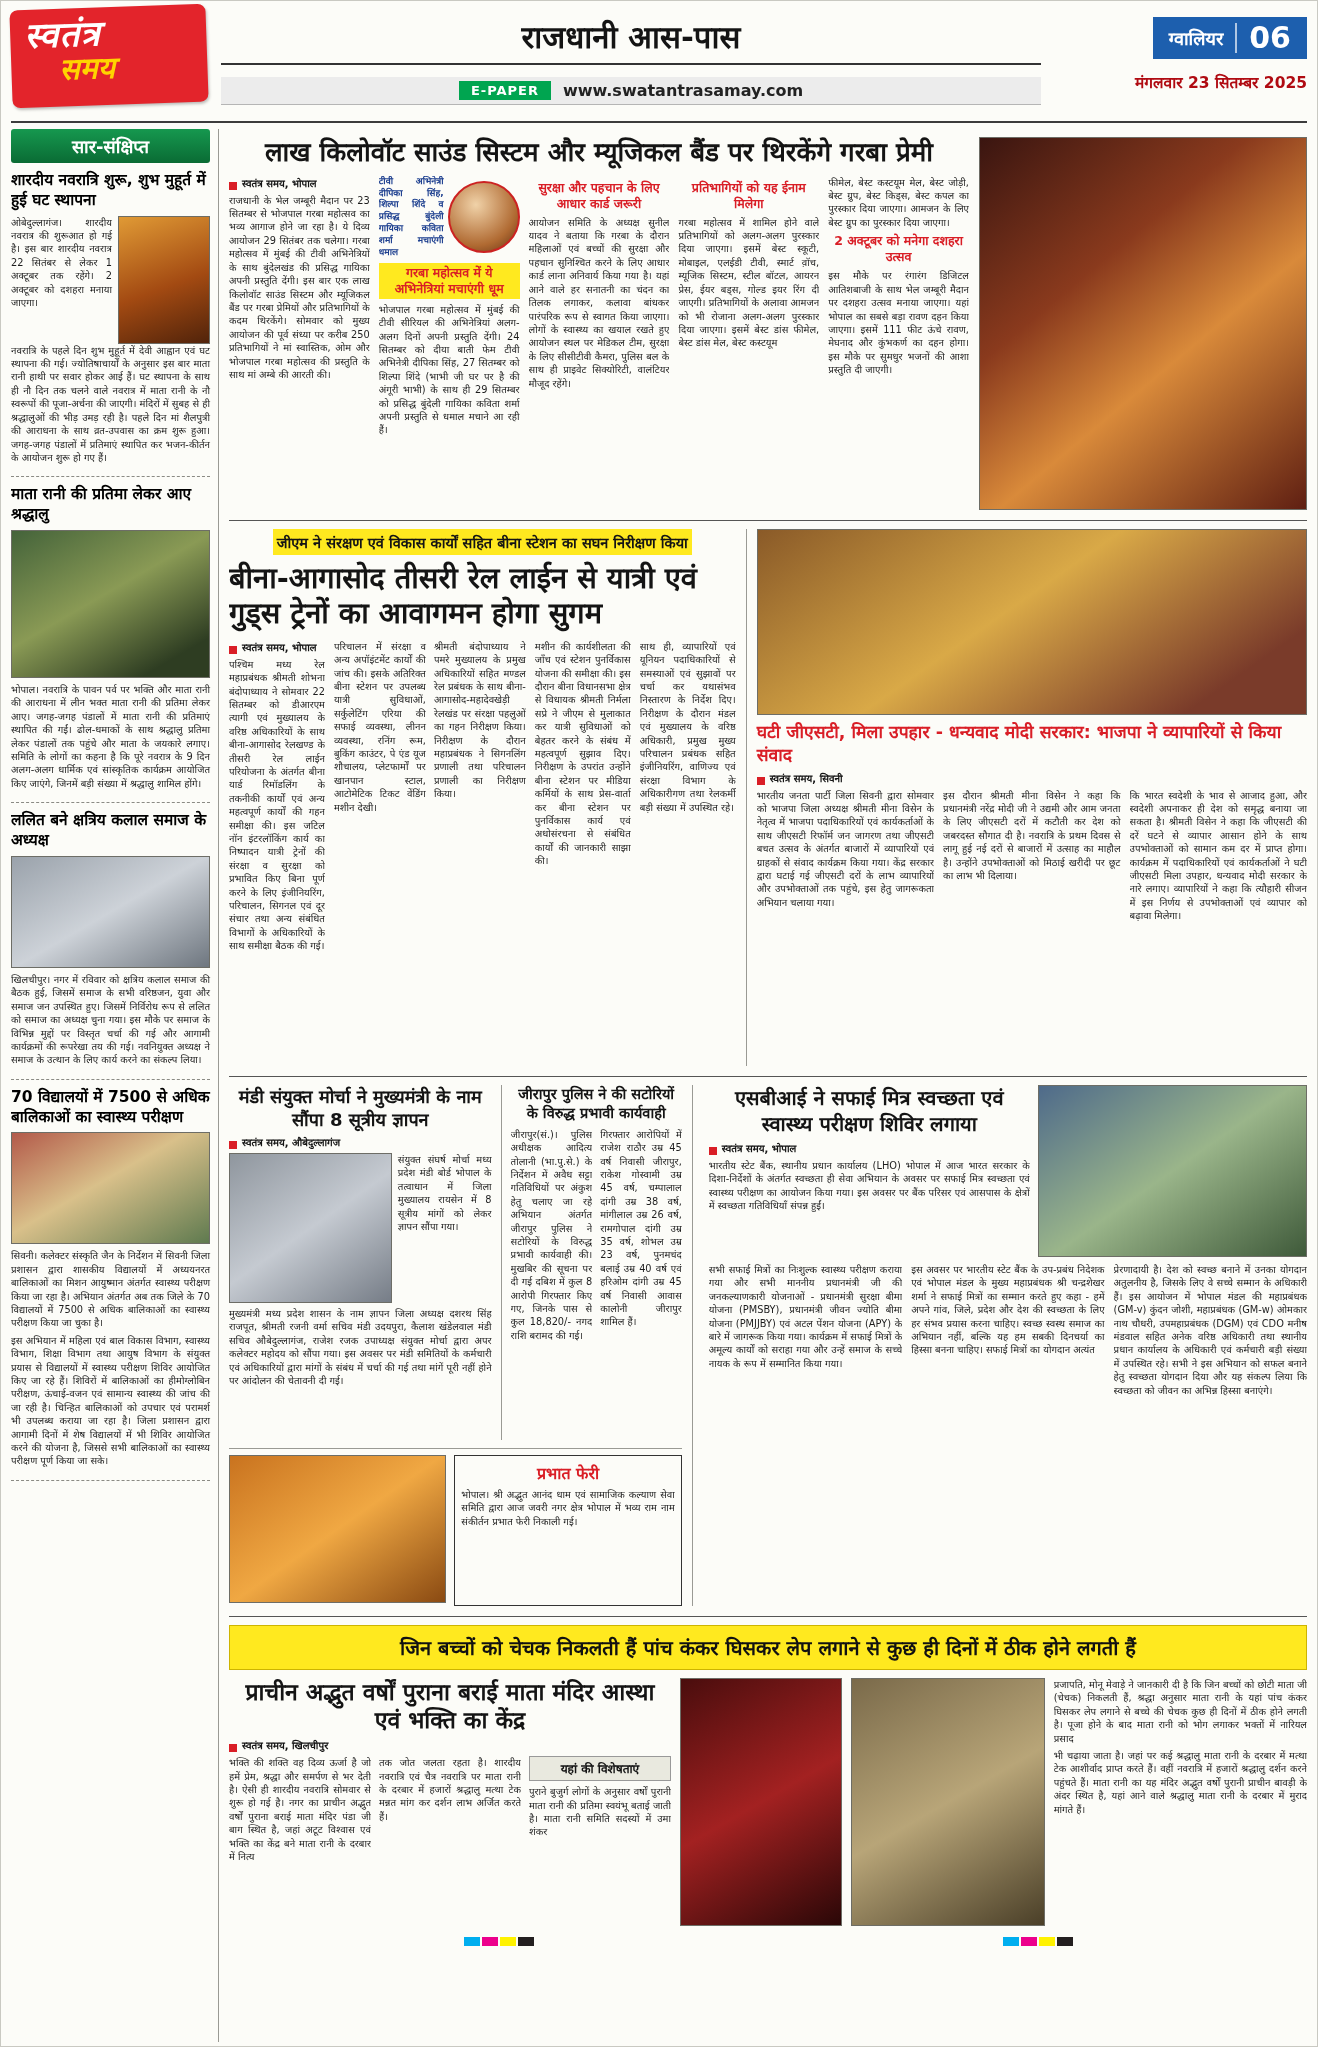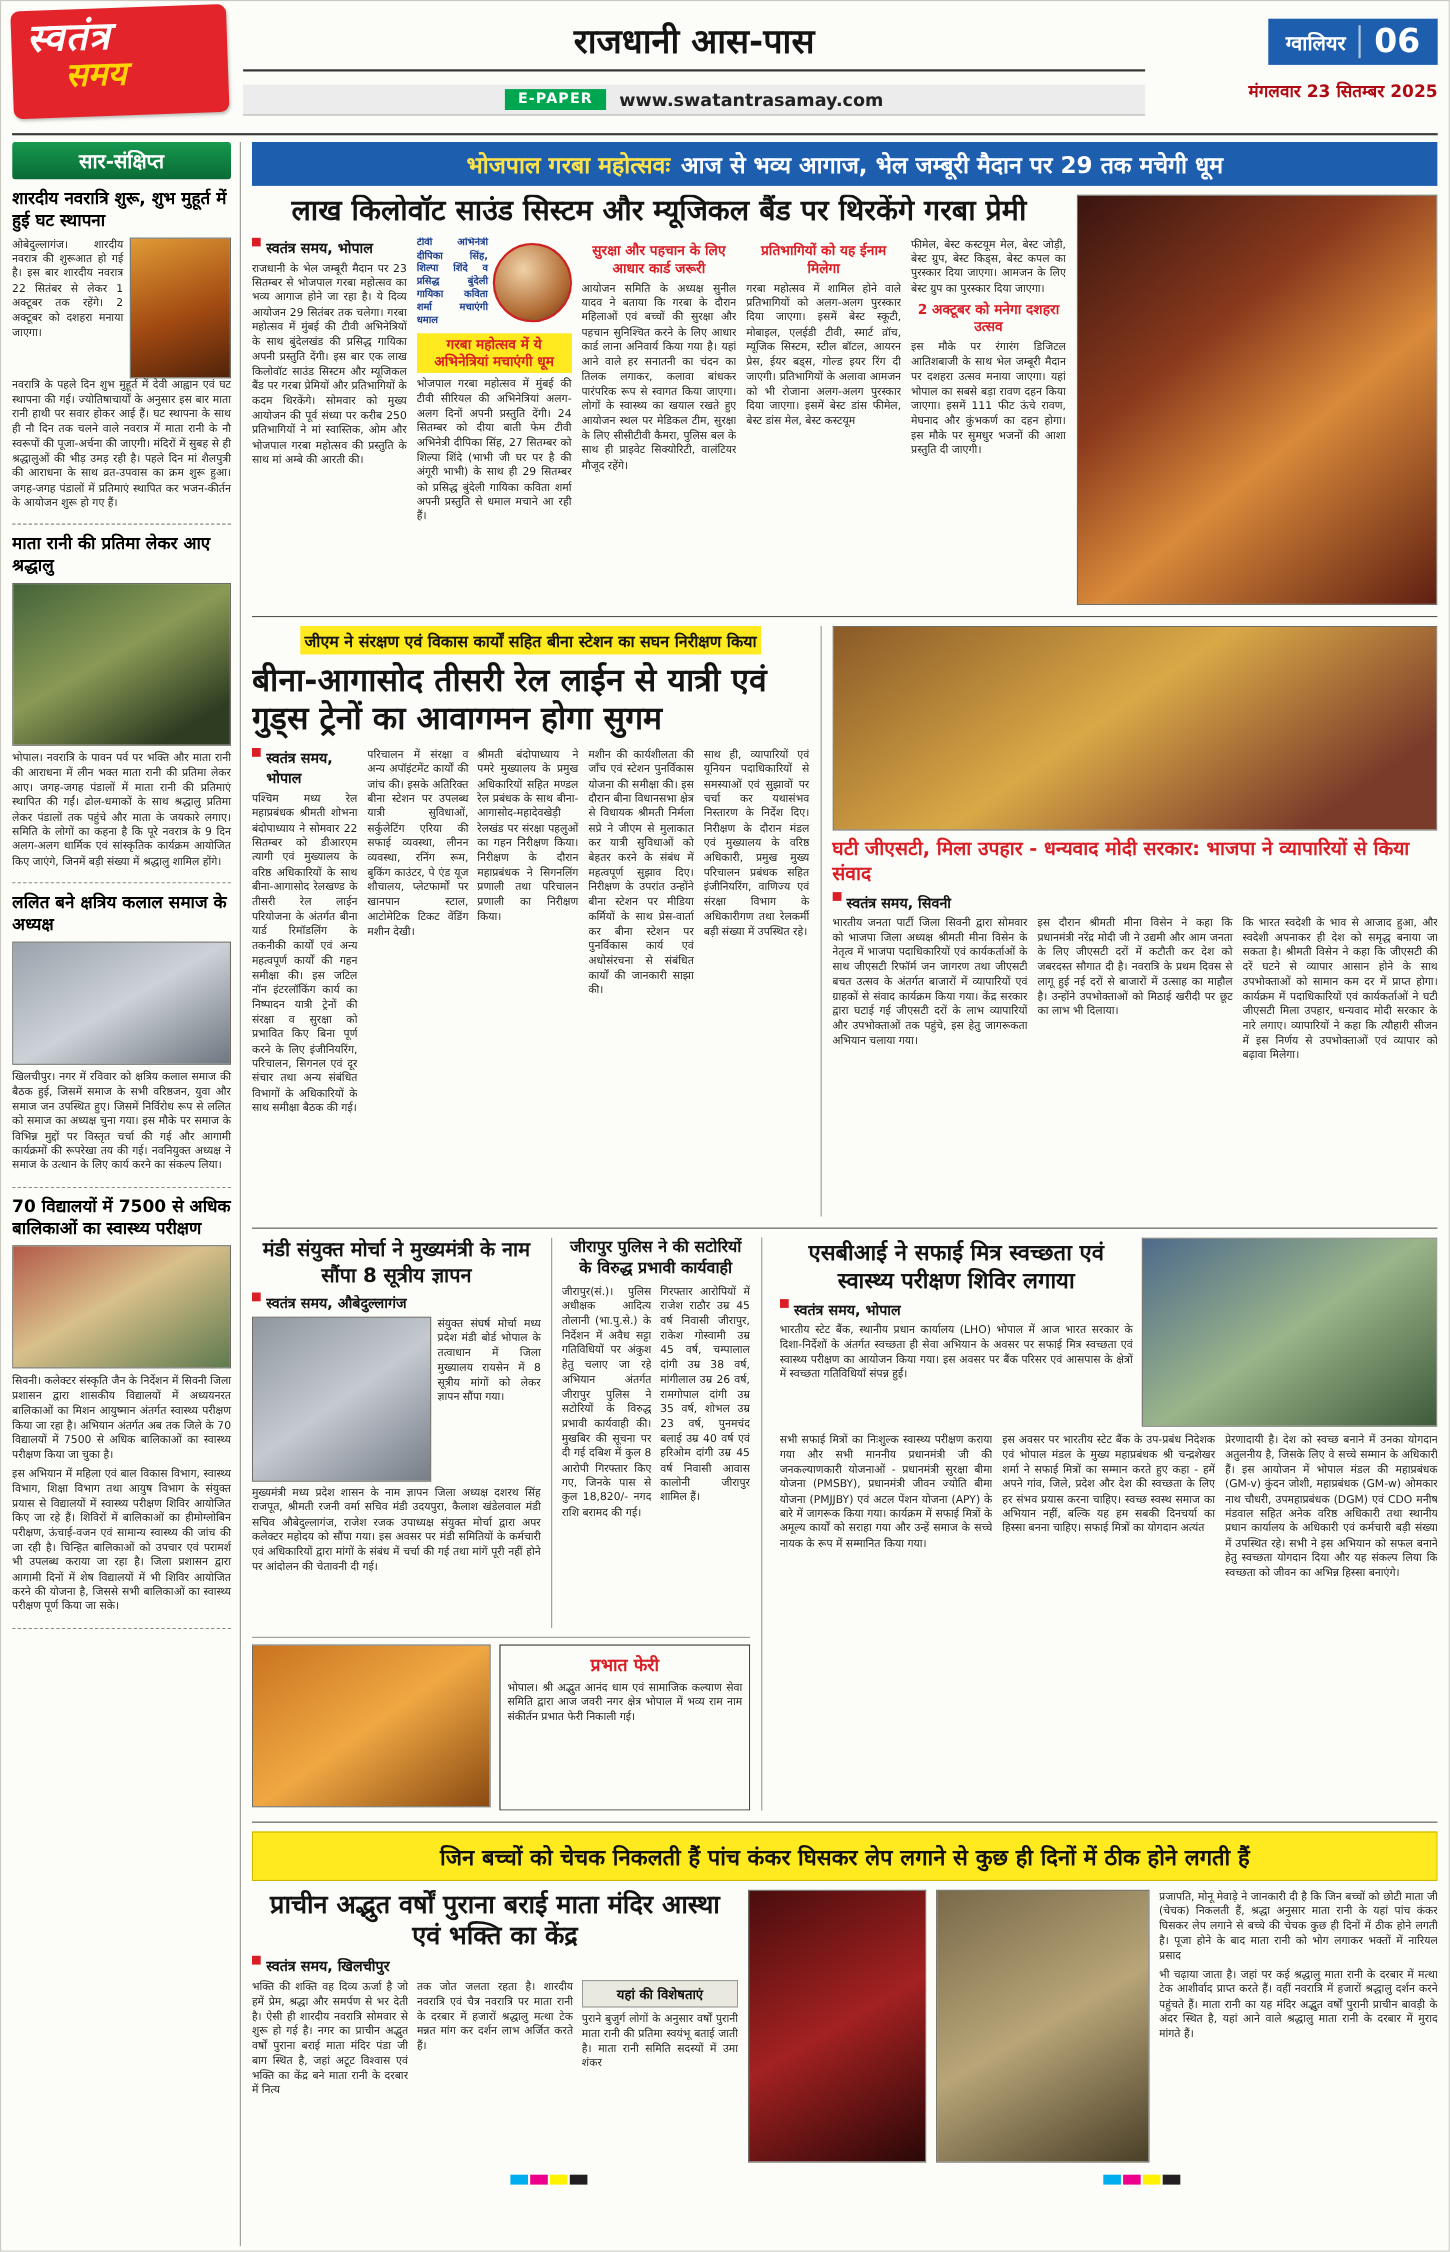--- a/index.html
+++ b/index.html
@@ -39,21 +39,21 @@
   .sb-photo{width:92px;height:128px;flex:0 0 92px}
   .sb-photo-wide{width:100%;height:148px;margin:3px 0 5px}
   .sb-photo-mid{width:100%;height:112px;margin:3px 0 5px}
 
   
   .blue-banner{background:#1d5fae;color:#fff;text-align:center;font-weight:bold;font-size:21px;padding:6px 8px}
   .bb-lead{color:#ffe34d;margin-right:10px}
   .yellow-banner{background:#ffe91f;color:#111;font-weight:bold;font-size:20px;text-align:center;padding:8px 6px;margin:8px 0 6px;border:1px solid #cdb400}
 
   
-  .byline{font-size:13px;font-weight:bold;margin-bottom:4px;display:flex;align-items:flex-start;gap:5px}
+  .byline{font-size:10px;font-weight:bold;margin-bottom:4px;display:flex;align-items:flex-end;gap:5px}
   .bullet{width:8px;height:8px;background:#d91e26;display:inline-block;flex:0 0 8px}
   .cols{display:flex;gap:9px;overflow:hidden}
   .col{flex:1;overflow:hidden}
   .red-sub{color:#d91e26;font-size:12.5px;font-weight:bold;text-align:center;line-height:1.28;margin:4px 0}
   .yellow-sub{background:#ffe91f;color:#d91e26;font-weight:bold;font-size:12.5px;text-align:center;padding:2px 3px;margin:4px 0;line-height:1.28}
 
   
   .art1{display:flex;gap:10px;height:392px;overflow:hidden;border-bottom:1.5px solid #555;padding:8px 0 10px}
   .art1-left{flex:1;display:flex;flex-direction:column;overflow:hidden}
   .art1-head{font-size:26px;font-weight:bold;text-align:center;line-height:1.18;margin-bottom:8px}
@@ -189,23 +189,20 @@
       <article class="sb-item">
         <h3>70 विद्यालयों में 7500 से अधिक बालिकाओं का स्वास्थ्य परीक्षण</h3>
         <div class="sb-photo-mid ph photo-health"></div>
         <p class="txt">सिवनी। कलेक्टर संस्कृति जैन के निर्देशन में सिवनी जिला प्रशासन द्वारा शासकीय विद्यालयों में अध्ययनरत बालिकाओं का मिशन आयुष्मान अंतर्गत स्वास्थ्य परीक्षण किया जा रहा है। अभियान अंतर्गत अब तक जिले के 70 विद्यालयों में 7500 से अधिक बालिकाओं का स्वास्थ्य परीक्षण किया जा चुका है।</p>
         <p class="txt">इस अभियान में महिला एवं बाल विकास विभाग, स्वास्थ्य विभाग, शिक्षा विभाग तथा आयुष विभाग के संयुक्त प्रयास से विद्यालयों में स्वास्थ्य परीक्षण शिविर आयोजित किए जा रहे हैं। शिविरों में बालिकाओं का हीमोग्लोबिन परीक्षण, ऊंचाई-वजन एवं सामान्य स्वास्थ्य की जांच की जा रही है। चिन्हित बालिकाओं को उपचार एवं परामर्श भी उपलब्ध कराया जा रहा है। जिला प्रशासन द्वारा आगामी दिनों में शेष विद्यालयों में भी शिविर आयोजित करने की योजना है, जिससे सभी बालिकाओं का स्वास्थ्य परीक्षण पूर्ण किया जा सके।</p>
       </article>
     </aside>
 
     <main class="main">
 
-      <div class="blue-banner">
-        <span class="bb-lead">भोजपाल गरबा महोत्सवः</span><span class="bb-text">आज से भव्य आगाज, भेल जम्बूरी मैदान पर 29 तक मचेगी धूम</span>
-      </div>
 
       <section class="art1">
         <div class="art1-left">
           <h1 class="art1-head">लाख किलोवॉट साउंड सिस्टम और म्यूजिकल बैंड पर थिरकेंगे गरबा प्रेमी</h1>
           <div class="cols">
             <div class="col">
               <div class="byline">
                 <span class="bullet"></span>
                 <span>स्वतंत्र समय, भोपाल</span>
               </div>

